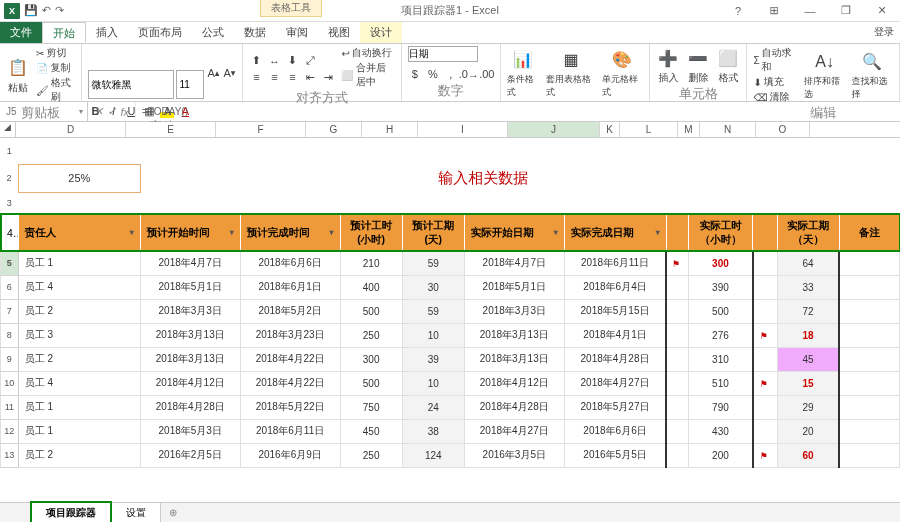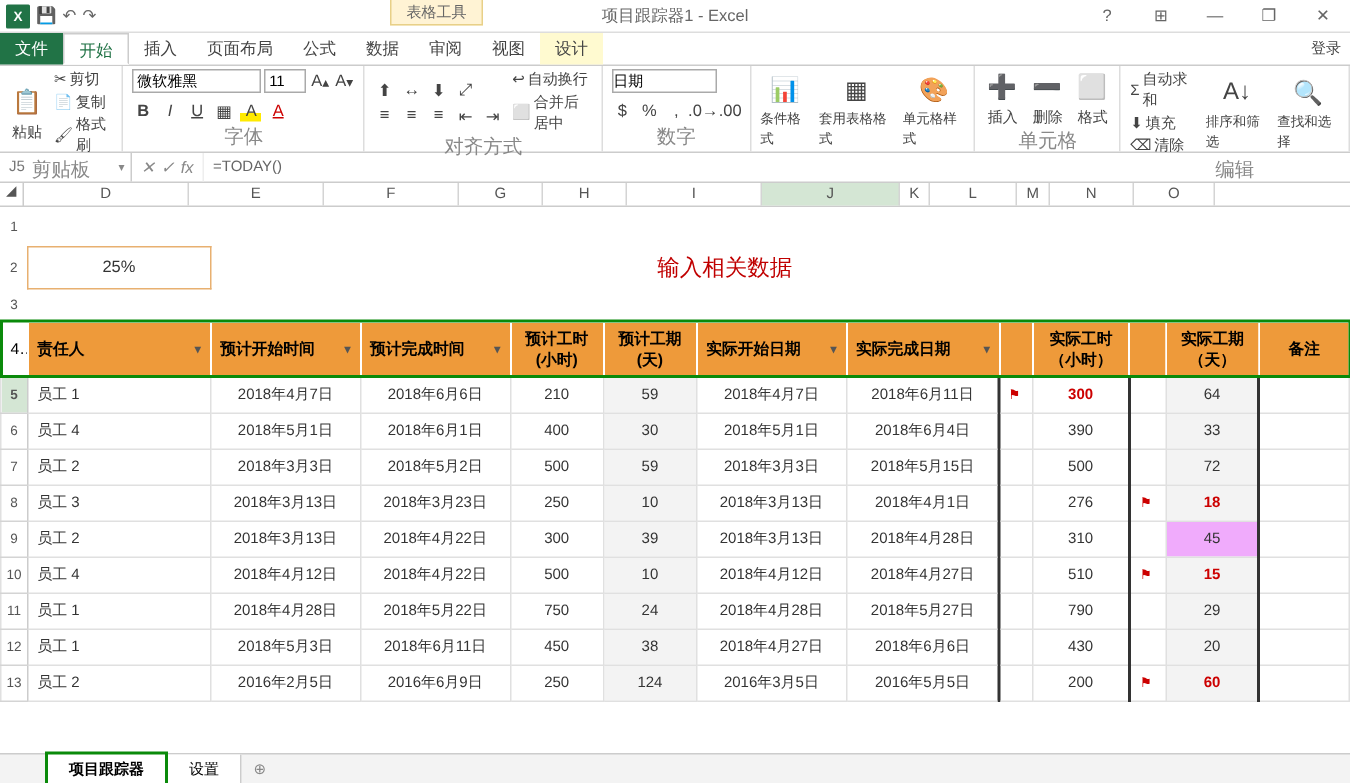--- a/index.html
+++ b/index.html
@@ -26,21 +26,21 @@
   
   .ribbon { height: 58px; display: flex; border-bottom: 1px solid #ccc; font-size: 10px; color: #444; }
   .grp { border-right: 1px solid #ddd; display: flex; flex-direction: column; justify-content: space-between; padding: 2px 6px 1px 6px; }
   .grp-label { text-align: center; font-size: 13px; color: #888; }
   .grp-body { display: flex; align-items: center; gap: 6px; flex: 1; }
   .big { display: flex; flex-direction: column; align-items: center; gap: 1px; cursor: pointer; }
   .ico-box { width: 24px; height: 24px; display: inline-flex; align-items: center; justify-content: center; font-size: 16px; }
   .small-stack { display:flex; flex-direction:column; gap:1px;}
   .small-item { display:flex; gap:2px; align-items:center; font-size:10px; color:#444; cursor:pointer;}
   .fnt-sel { display:flex; gap:2px; align-items:center;}
-  .fnt-sel input { height:16px; font-size:10px; border:1px solid #aaa; padding:0 2px; }
+  .fnt-sel input { height:29px; font-size:10px; border:1px solid #aaa; padding:0 2px;margin-top:24px; }
   .btn-row { display:flex; gap:4px; margin-top:2px;}
   .mini-ico { width:14px; height:14px; display:inline-flex; align-items:center; justify-content:center; color:#444; font-size:11px; cursor:pointer;}
   
   
   .formula-bar { height: 20px; display: flex; border-bottom: 1px solid #ccc; }
   .name-box { width: 88px; border-right: 1px solid #ccc; display:flex; align-items:center; padding-left:6px; font-size:10px; color:#777; position:relative; }
   .name-box:after { content:"▾"; position:absolute; right:4px; color:#888; font-size:8px;}
   .fx-part { display:flex; align-items:center; gap:4px; padding:0 6px; border-right:1px solid #eee;}
   .fx-ico { color:#888; font-style:italic; cursor:pointer;}
   .formula-input { flex:1; display:flex; align-items:center; padding-left:6px; font-size:10px; color:#666;}

